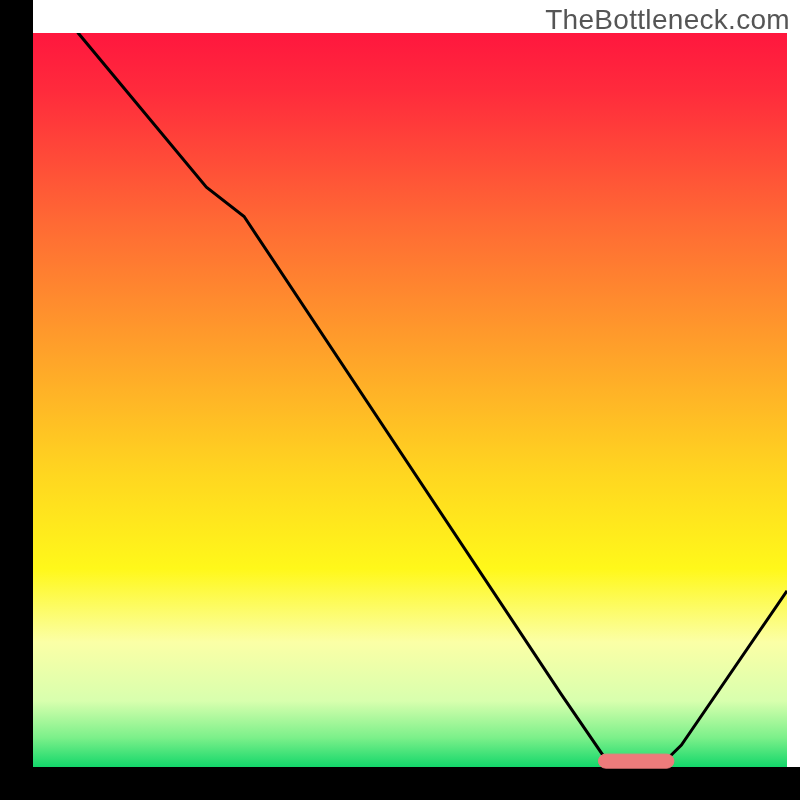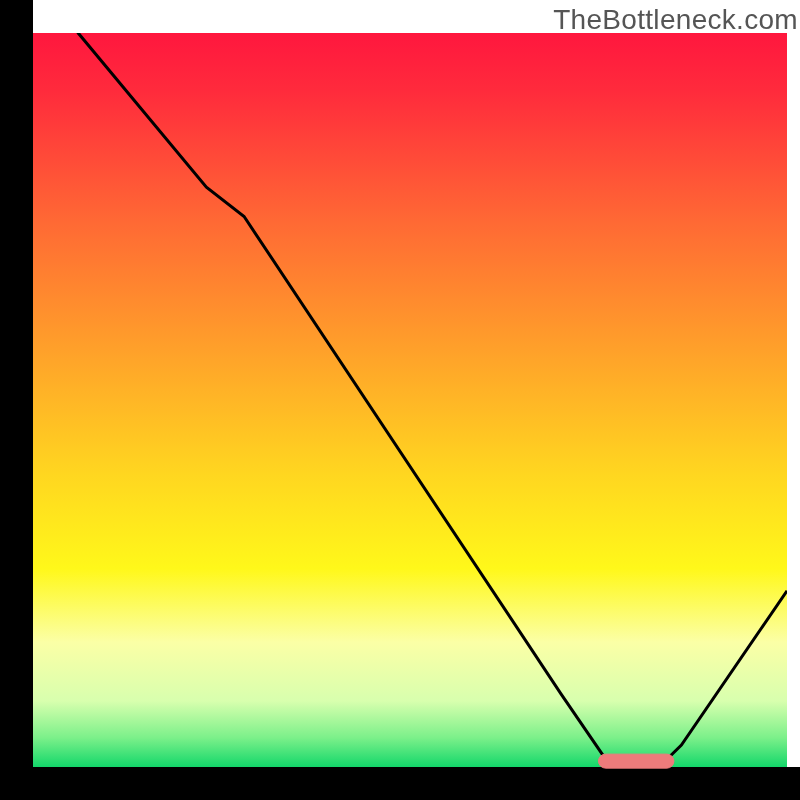--- a/index.html
+++ b/index.html
@@ -12,21 +12,21 @@
     overflow: hidden;
   }
   .stage {
     position: relative;
     width: 800px;
     height: 800px;
   }
   .watermark {
     position: absolute;
     top: 4px;
-    right: 2px;
+    right: 10px;
     color: #555555;
     font-size: 28px;
     font-weight: 400;
     letter-spacing: 0.3px;
   }
   svg.chart {
     position: absolute;
     left: 0;
     top: 0;
     width: 800px;

